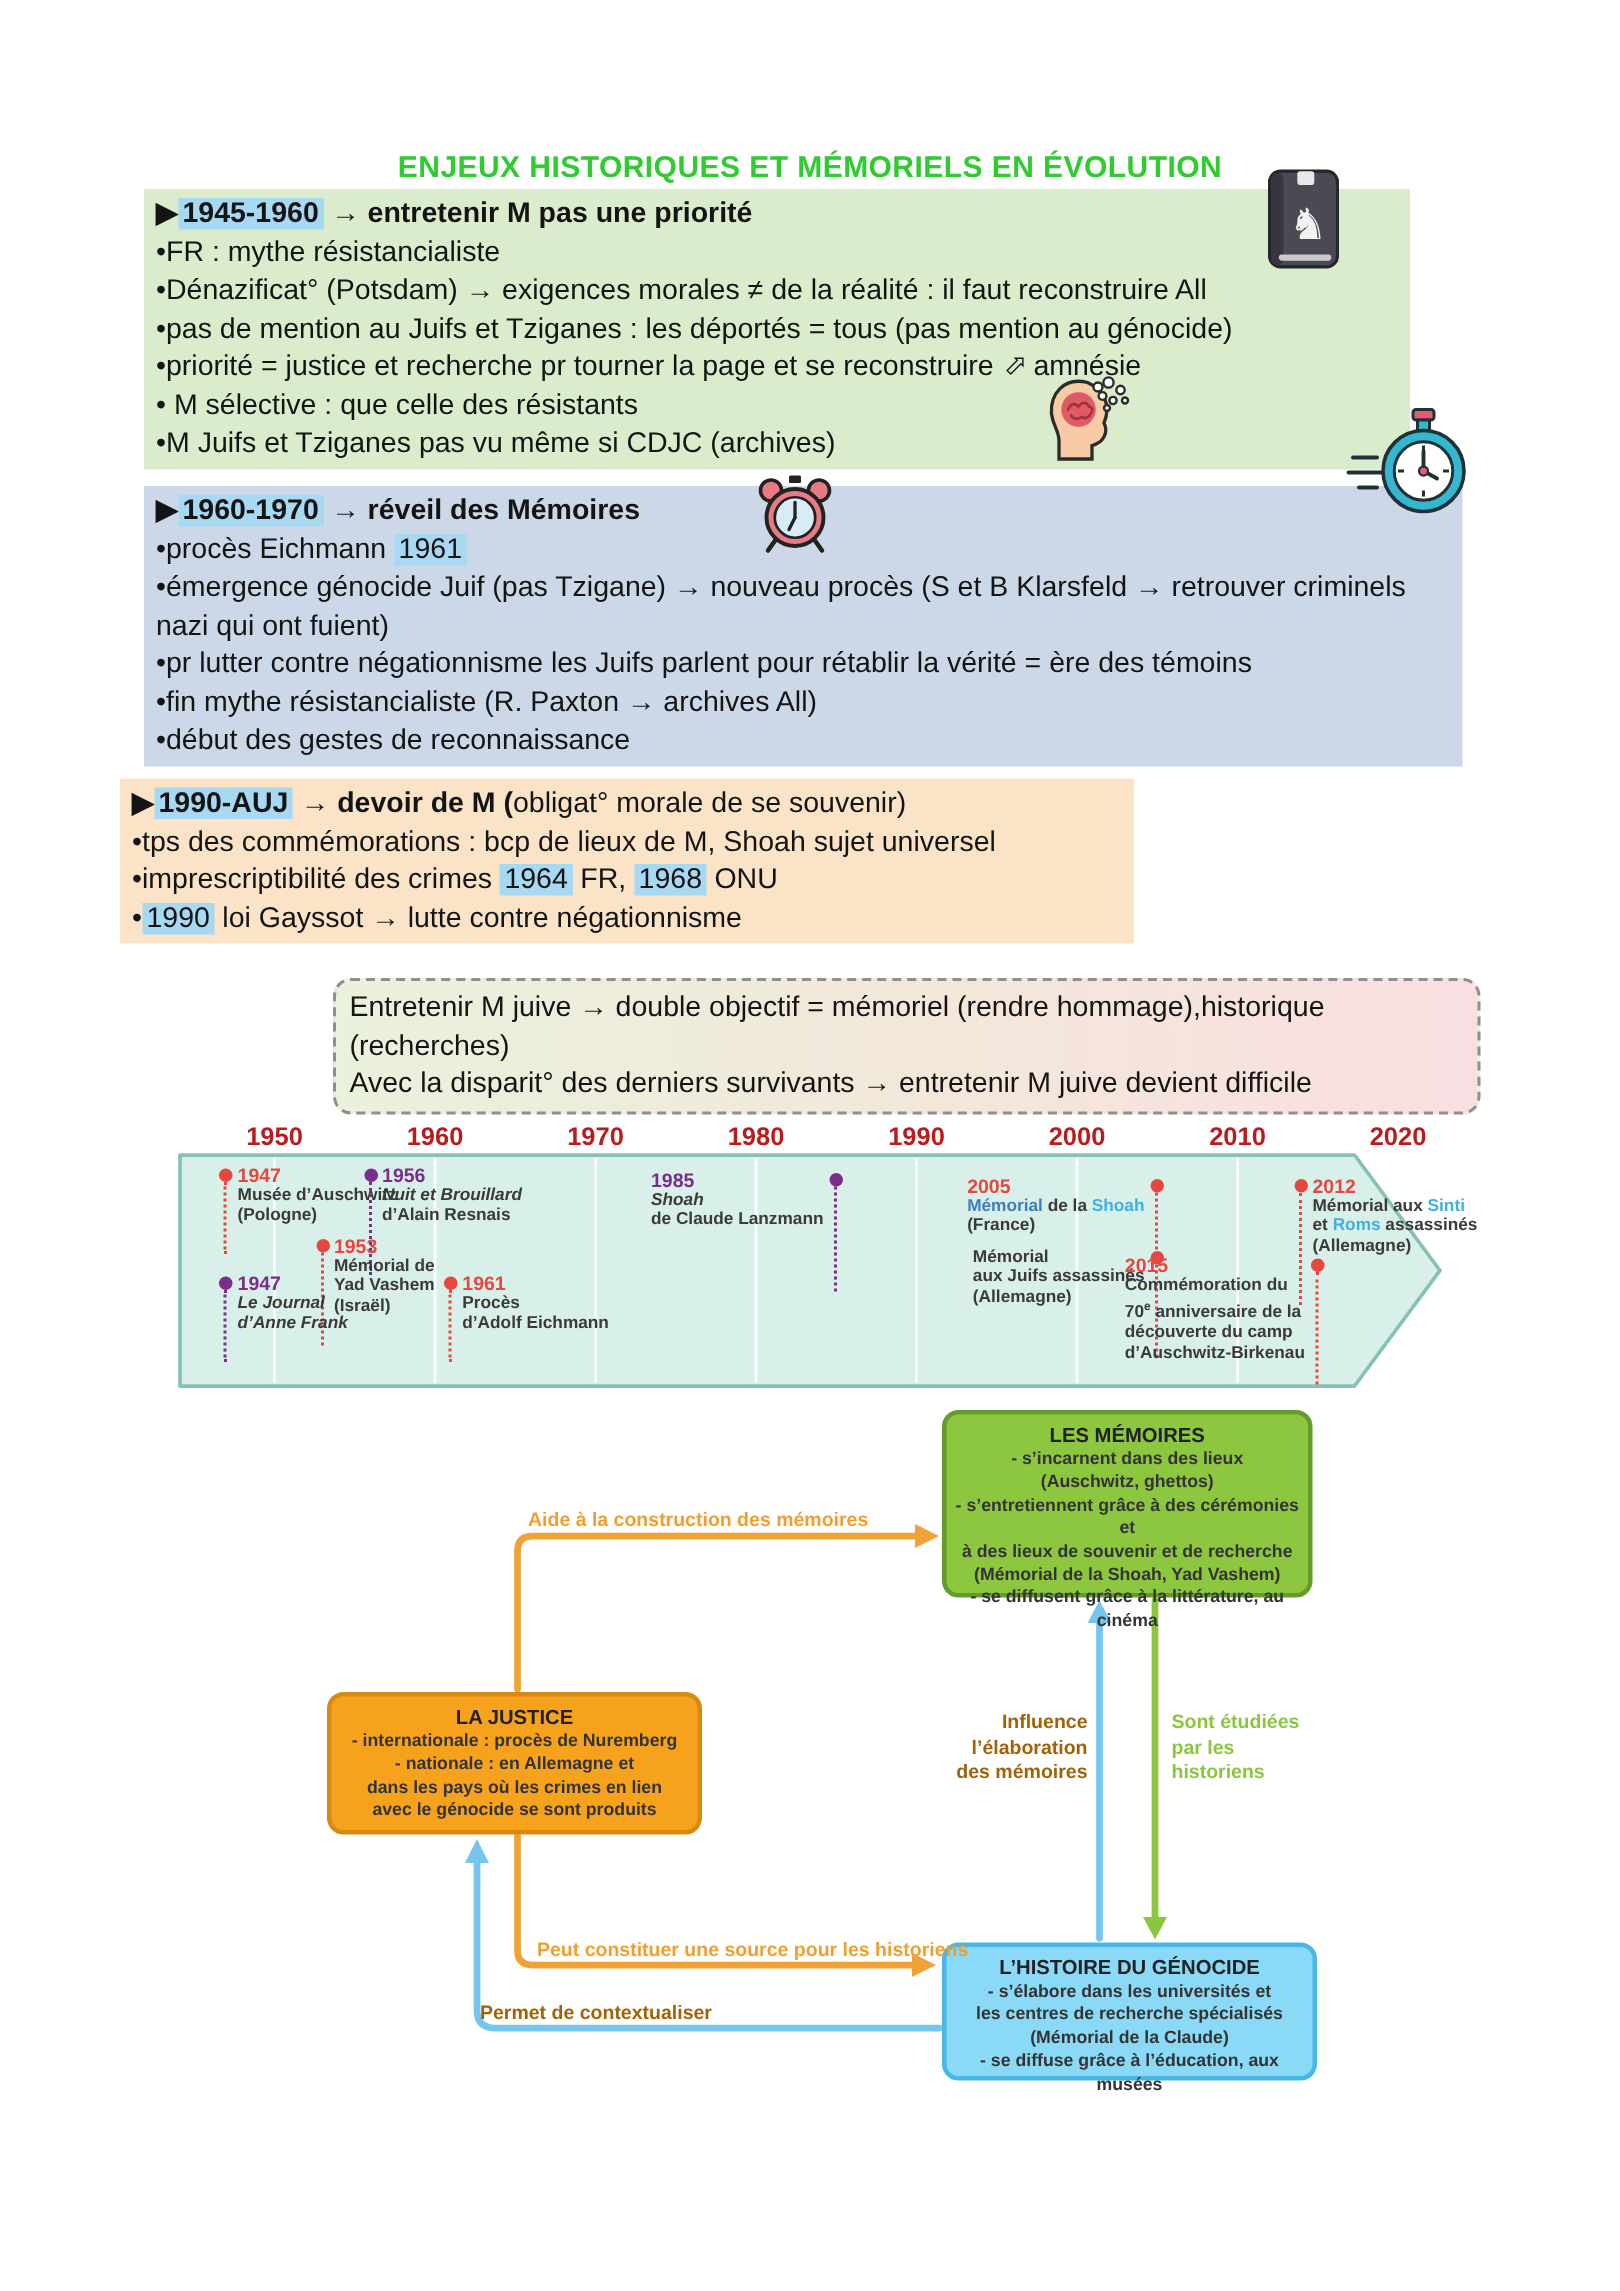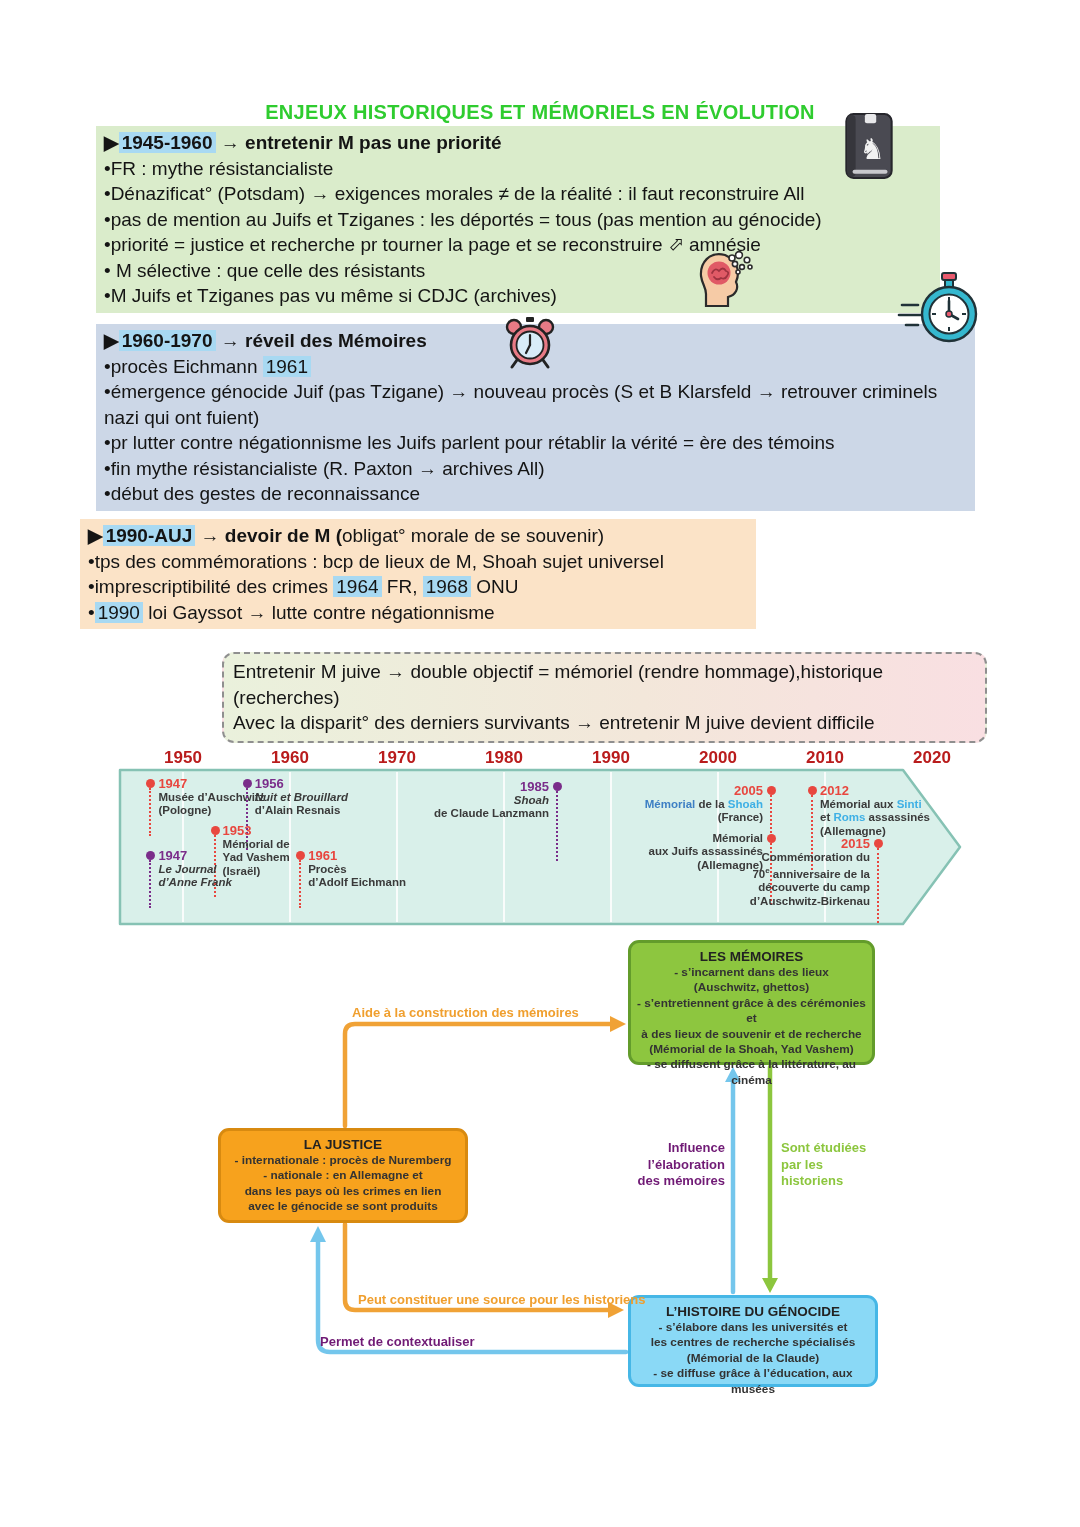--- a/index.html
+++ b/index.html
@@ -28,34 +28,34 @@
   #tl-svg{position:absolute;left:0;top:28px}
   #tl-events{position:absolute;left:0;top:0;width:862px;height:195px}
   .ev{position:absolute;width:9px;height:9px}
   .dot{position:absolute;left:0;top:0;width:9px;height:9px;border-radius:50%}
   .dot.red{background:#e8473f}.dot.purple{background:#7a2d8a}
   .dl{position:absolute;left:3px;top:9px;width:0}
   .dl.red{border-left:2px dotted #e8473f}.dl.purple{border-left:2px dotted #7a2d8a}
   .evt{position:absolute;top:-2px;white-space:nowrap;font-size:11.5px;font-weight:700;
        color:#3a3a3a;line-height:13.5px}
   .evt.tr{left:12px;text-align:left}
-  .evt.tl{right:13px;text-align:right}
+  .evt.tl{right:13px;text-align:left}
   .yr{font-size:13px;line-height:14px;font-weight:700}
   .yr.red{color:#e8473f}.yr.purple{color:#7a2d8a}
   .c-b1{color:#3d7fc4}.c-b2{color:#3fb0e5}
   
   #fc-arrows{position:absolute;left:0;top:0;pointer-events:none}
   .fbox{position:absolute;text-align:center;border-radius:11px;padding:6px 4px;color:#333}
   .fbox .ft{font-size:13.5px;font-weight:700;color:#222;margin-bottom:1px}
   .fbox .pl{font-size:11.8px;font-weight:700;line-height:15.4px}
   .box-mem{left:628px;top:940px;width:247px;height:125px;background:#8dc63f;border:3px solid #639c2b}
   .box-jus{left:218px;top:1128px;width:250px;height:95px;background:#f7a21d;border:3px solid #d88a10}
   .box-his{left:628px;top:1295px;width:250px;height:92px;background:#8ad9f6;border:3px solid #46b7e6}
   .flabel{position:absolute;font-size:13px;font-weight:700;line-height:16.5px}
-  .lab-orange{color:#f09f2e}.lab-blue{color:#701a75}.lab-green{color:#8cc63e}
+  .lab-orange{color:#f09f2e}.lab-blue{color:#a16207}.lab-green{color:#8cc63e}
   .icon{position:absolute}
 </style>
 </head>
 <body>
 
 <div id="page">
 
   <div class="title">ENJEUX HISTORIQUES ET MÉMORIELS EN ÉVOLUTION</div>
 
   <div class="sect s1">
@@ -211,21 +211,21 @@
         </div>
         <div class="ev" style="left: 649px; top: 93.5px;">
           <div class="dot red"></div>
           <div class="dl red" style="height: 62px;"></div>
           <div class="evt tl">
             <div><span>Mémorial</span></div>
             <div><span>aux Juifs assassinés</span></div>
             <div><span>(Allemagne)</span></div>
           </div>
         </div>
-        <div class="ev" style="left: 690px; top: 45.5px; padding-left: 21px;">
+        <div class="ev" style="left: 745px; top: 45.5px; padding-left: 21px;">
           <div class="dot red"></div>
           <div class="dl red" style="height: 75px;"></div>
           <div class="evt tr">
             <div class="yr red">2012</div>
             <div><span>Mémorial aux </span><span class="c-b2">Sinti</span></div>
             <div><span>et </span><span class="c-b2">Roms</span><span> assassinés</span></div>
             <div><span>(Allemagne)</span></div>
           </div>
         </div>
         <div class="ev" style="left: 756px; top: 98.5px;">

